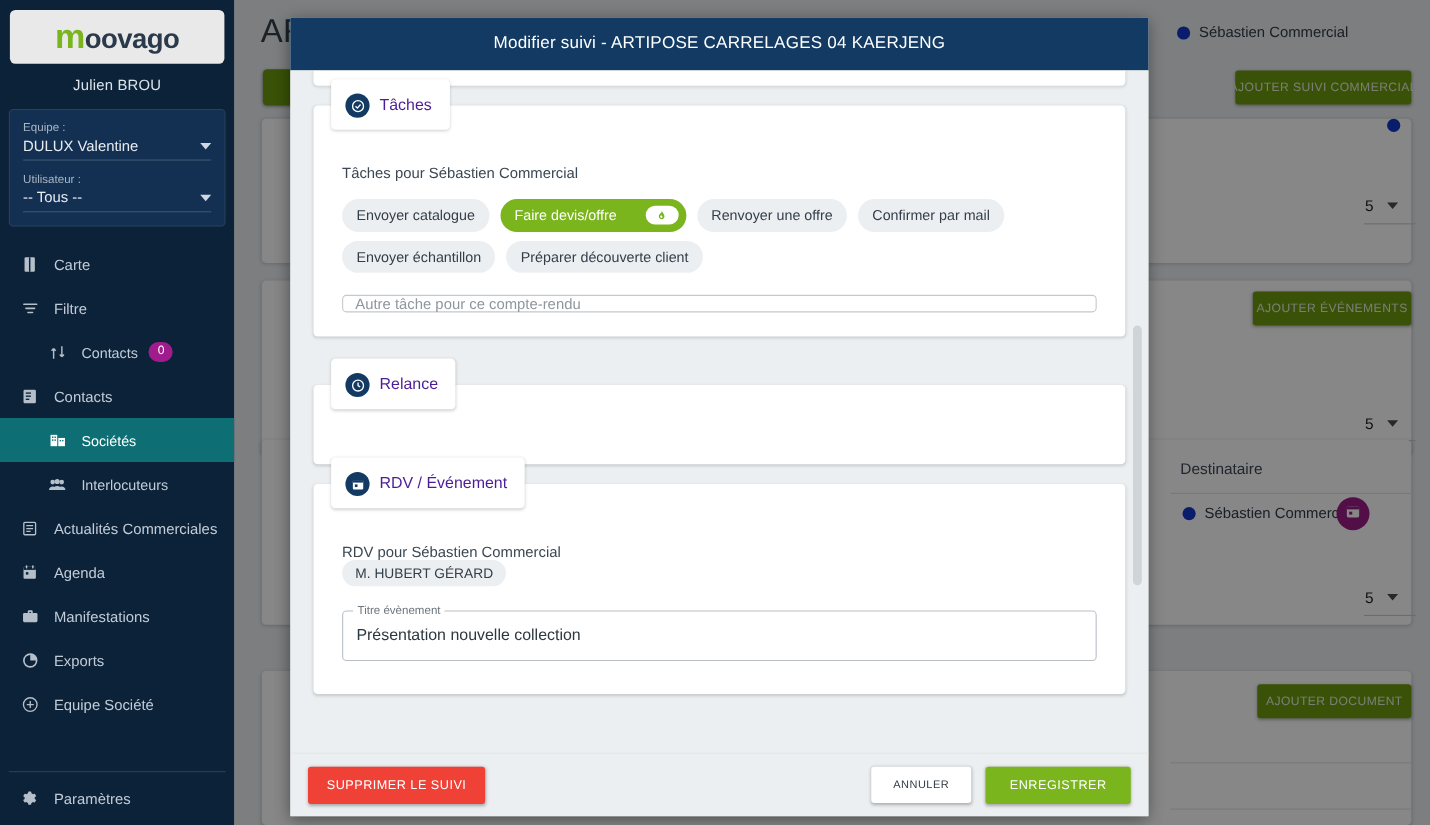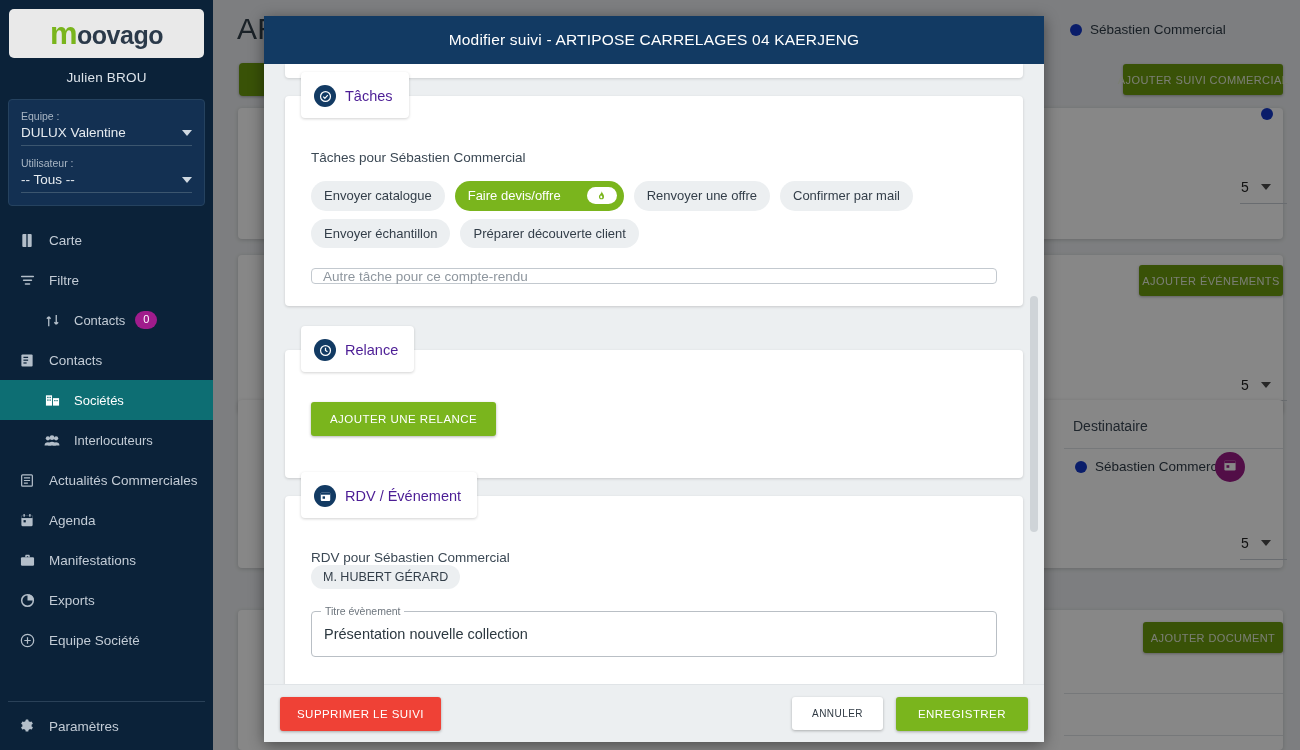--- a/index.html
+++ b/index.html
@@ -635,32 +635,31 @@
           <span class="chip">Confirmer par mail</span>
           <span class="chip">Envoyer échantillon</span>
           <span class="chip">Préparer découverte client</span>
         </div>
 
         <div class="text-input">
           <span>Autre tâche pour ce compte-rendu</span>
         </div>
       </section>
 
-      <section class="section" style="padding-bottom:42px;margin-top:44px;">
+      <section class="section" style="padding-bottom:20px;margin-top:44px;">
         <div class="section-tab">
           <span class="sec-ico">
             <svg width="13" height="13" viewBox="0 0 16 16" fill="none" stroke="#ffffff" stroke-width="1.5">
                 <circle cx="8" cy="8" r="6.1"></circle>
                 <path d="M8 4.6V8l2.4 1.6"></path>
               </svg>
           </span>
           <span class="sec-title">Relance</span>
         </div>
         <div style="height:18px"></div>
-        <button class="green-btn">AJOUTER UNE RELANCE</button>
       </section>
 
       <section class="section" style="padding-bottom:30px;">
         <div class="section-tab">
           <span class="sec-ico">
             <svg width="13" height="13" viewBox="0 0 16 16" fill="#ffffff">
                 <rect x="2.2" y="3" width="11.6" height="10.6" rx="1.3"></rect>
                 <rect x="2.2" y="3" width="11.6" height="2.8" fill="#123a63"></rect>
                 <rect x="4.4" y="7.8" width="3" height="3" fill="#123a63"></rect>
               </svg>

